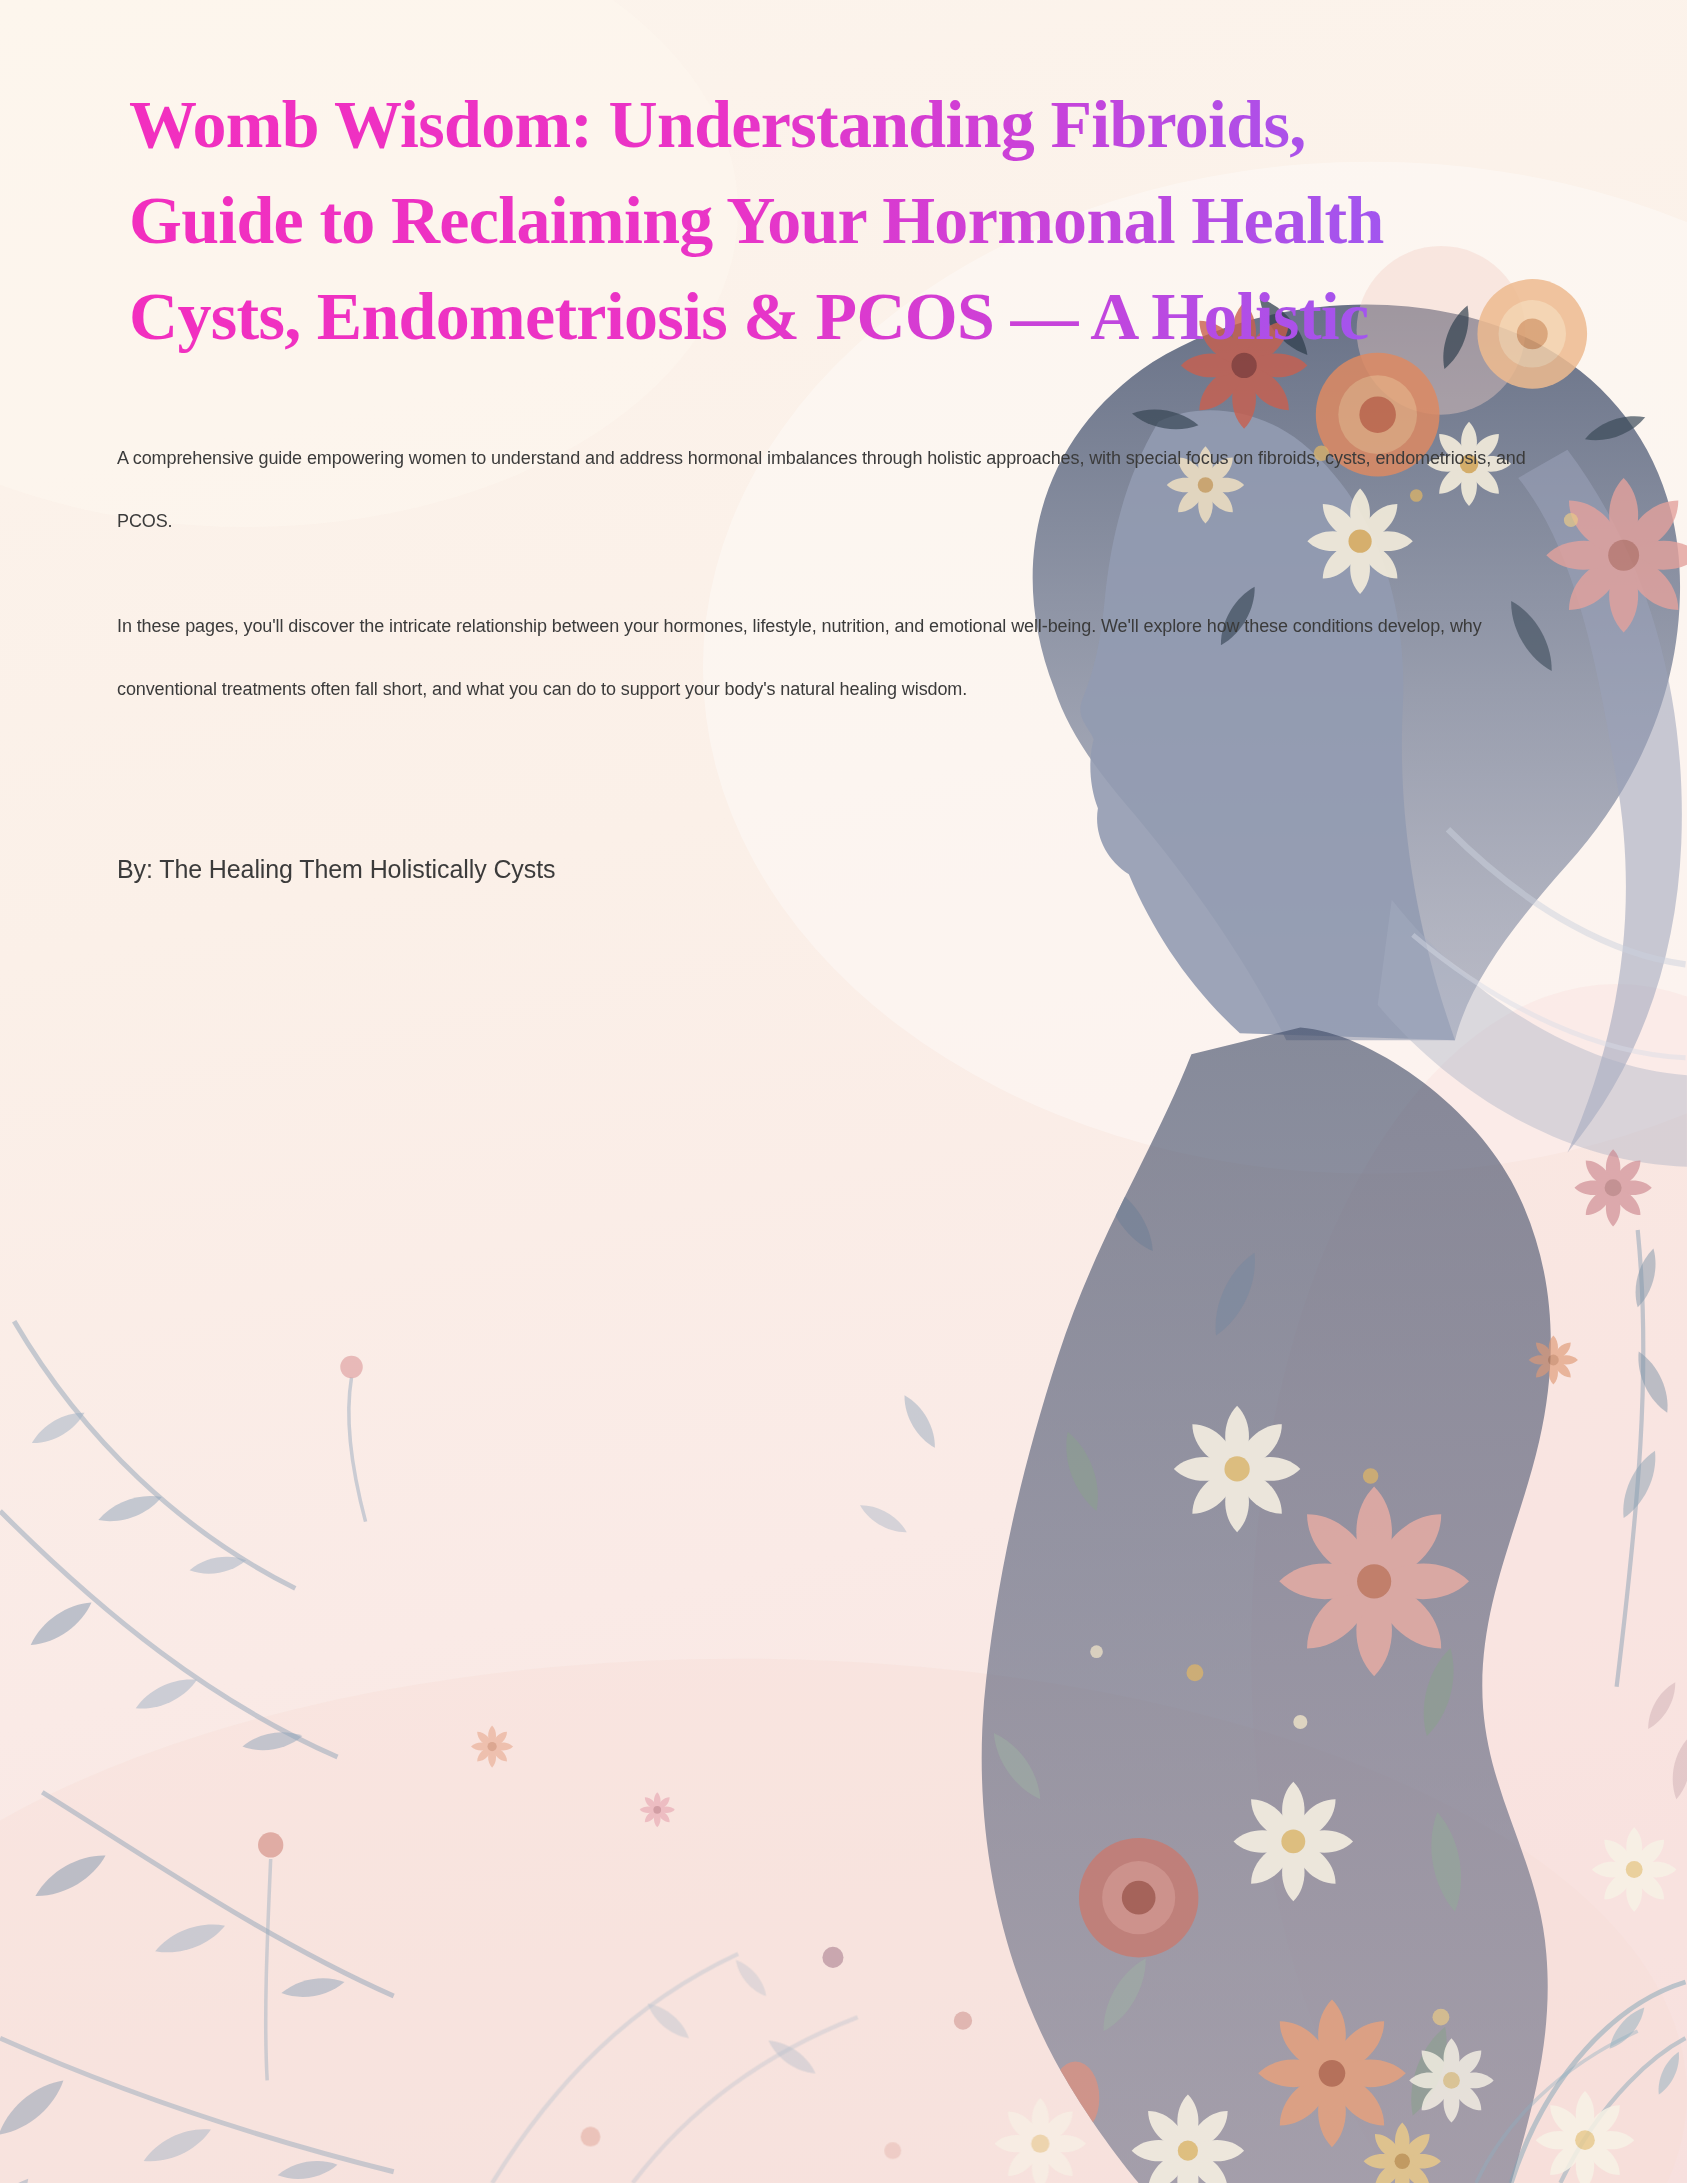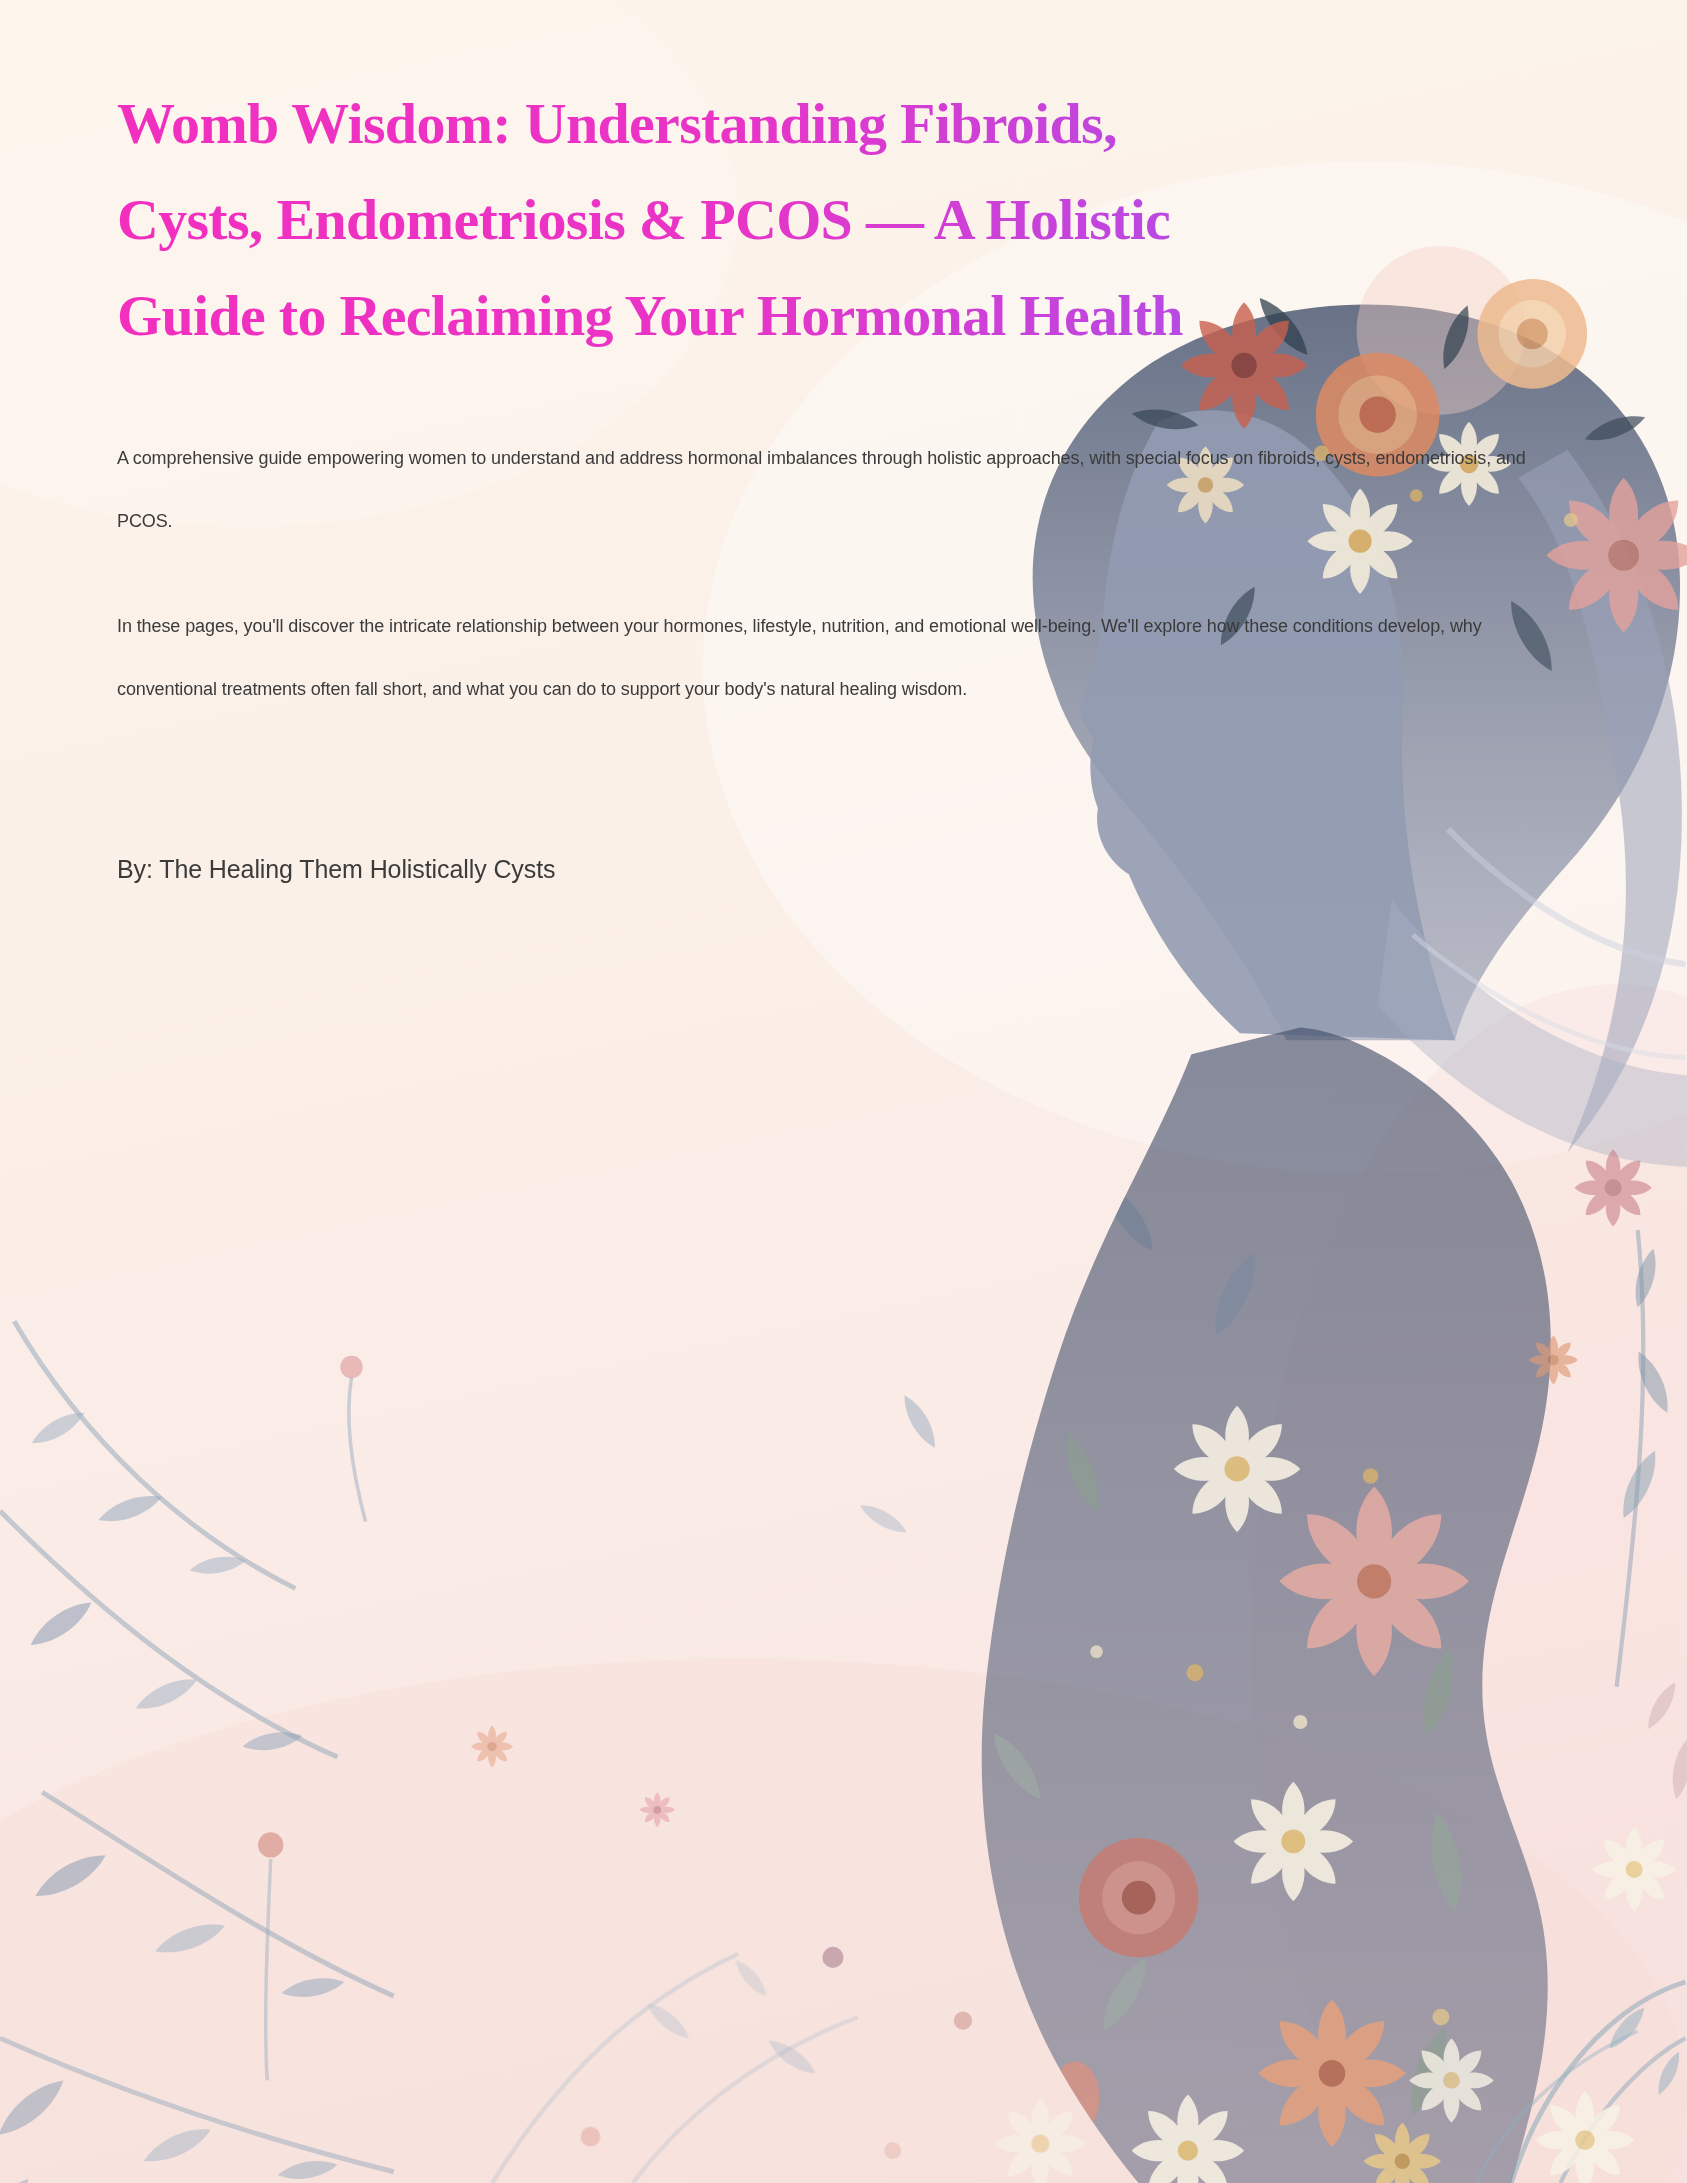--- a/index.html
+++ b/index.html
@@ -22,24 +22,24 @@
   }
 
   .content {
     position: absolute;
     left: 117px;
     top: 76px;
     width: 1452px;
   }
 
   .title {
-    margin: 0 0 63px 0;
+    margin: 0 0 63px 12px;
     font-family: "Liberation Serif", serif;
     font-weight: 700;
-    font-size: 58px;
+    font-size: 68px;
     line-height: 96px;
     letter-spacing: -0.7px;
     background-image: linear-gradient(90deg, #f22fbf 0%, #e934c7 42%, #c444dc 66%, #a355ee 86%, #9a53f2 100%);
     -webkit-background-clip: text;
     background-clip: text;
     color: transparent;
     -webkit-text-fill-color: transparent;
   }
   .title-line { display: block; white-space: nowrap; }
 
@@ -288,22 +288,22 @@
       <g transform="translate(2065,2960) scale(0.6)" fill="#f7f2e6" opacity="0.8">
         <use href="#daisy8"></use>
           <circle r="20" fill="#e8cd92"></circle>
       </g>
     </g>
   </svg>
 
   <main class="content">
     <h1 class="title">
       <span class="title-line">Womb Wisdom: Understanding Fibroids,</span>
+      <span class="title-line">Guide to Reclaiming Your Hormonal Health</span>
       <span class="title-line">Cysts, Endometriosis &amp; PCOS — A Holistic</span>
-      <span class="title-line">Guide to Reclaiming Your Hormonal Health</span>
     </h1>
 
     <p class="para">A comprehensive guide empowering women to understand and address hormonal imbalances through holistic approaches, with special focus on fibroids, cysts, endometriosis, and PCOS.</p>
     <p class="para">In these pages, you'll discover the intricate relationship between your hormones, lifestyle, nutrition, and emotional well-being. We'll explore how these conditions develop, why conventional treatments often fall short, and what you can do to support your body's natural healing wisdom.</p>
 
     <p class="byline">By: The Healing Them Holistically Cysts</p>
   </main>
 
 </div>
 

